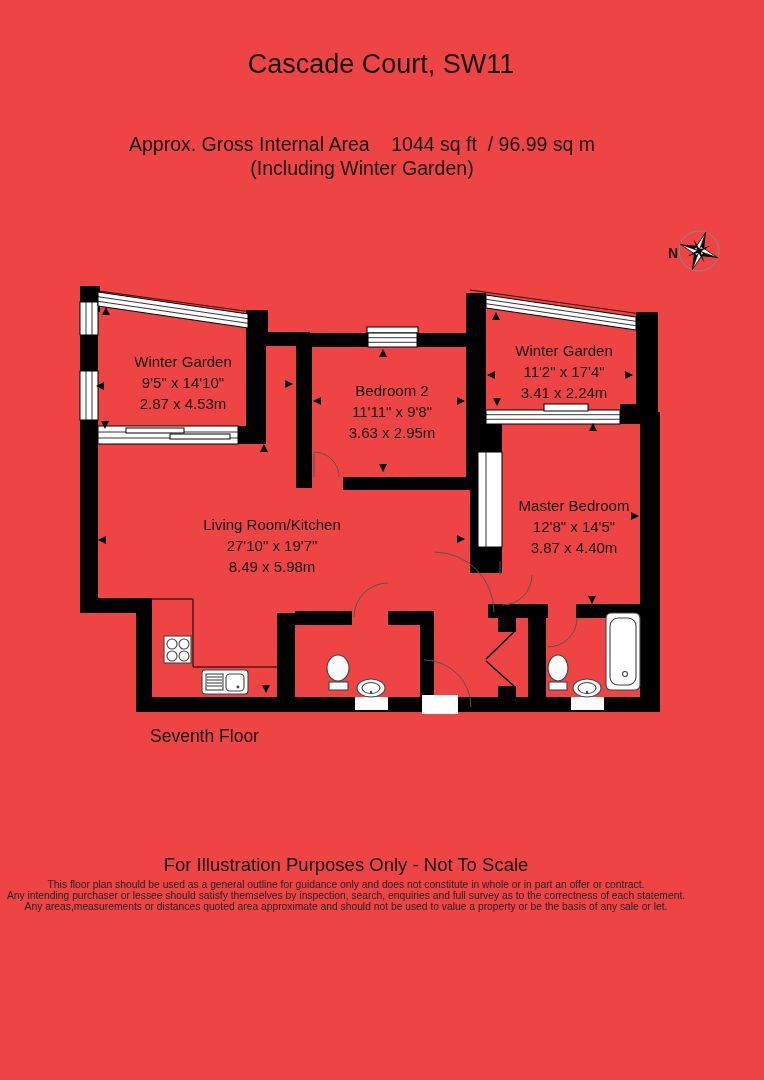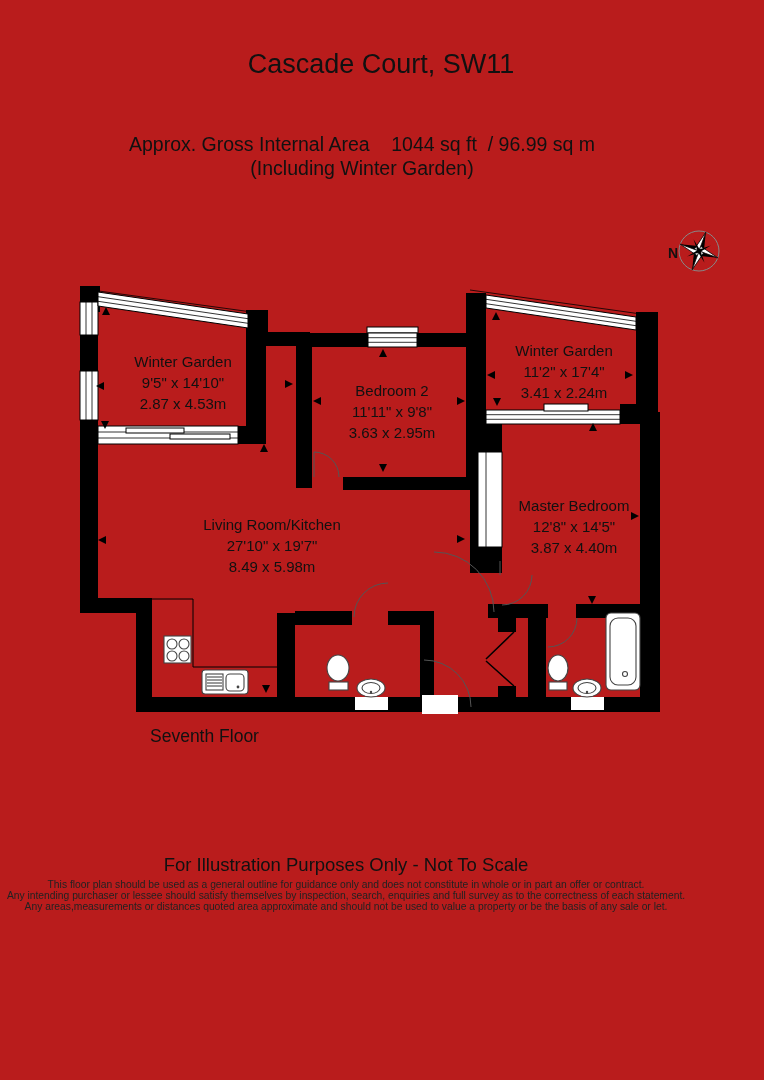--- a/index.html
+++ b/index.html
@@ -1,16 +1,16 @@
 <!DOCTYPE html>
 <html><head>
 <meta charset="utf-8">
 <style>
   html,body{margin:0;padding:0;background:#ffffff;}
-  .page{position:relative;width:764px;height:1080px;background:#b91c1c;overflow:hidden;}
+  .page{position:relative;width:764px;height:1080px;background:#ef4444;overflow:hidden;}
   svg{position:absolute;left:0;top:0;}
   text{font-family:"Liberation Sans","DejaVu Sans",sans-serif;fill:#111;}
   .t-title{font-size:27px;}
   .t-area{font-size:19.5px;}
   .t-room{font-size:15px;}
   .t-floor{font-size:17.5px;}
   .t-notice{font-size:18.5px;}
   .t-small{font-size:10.3px;fill:#222;}
   .wall{fill:#000;stroke:none;}
   .win{fill:#fff;stroke:#000;stroke-width:1;}

